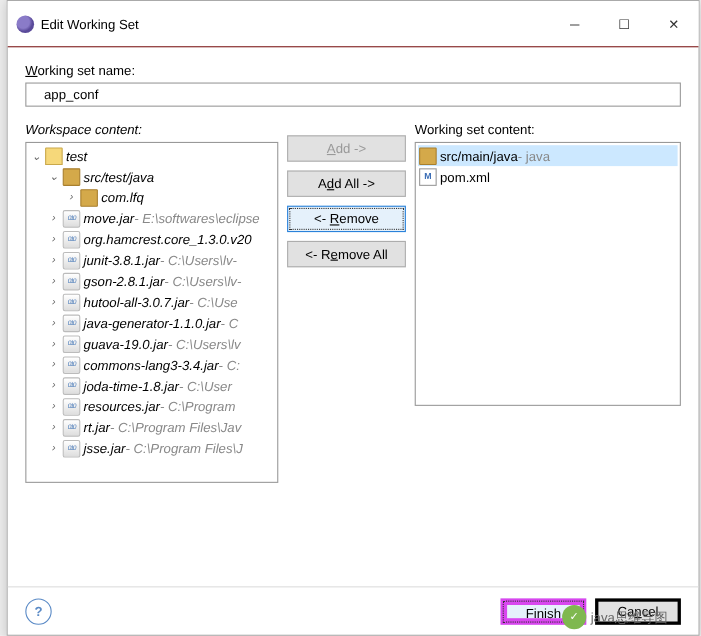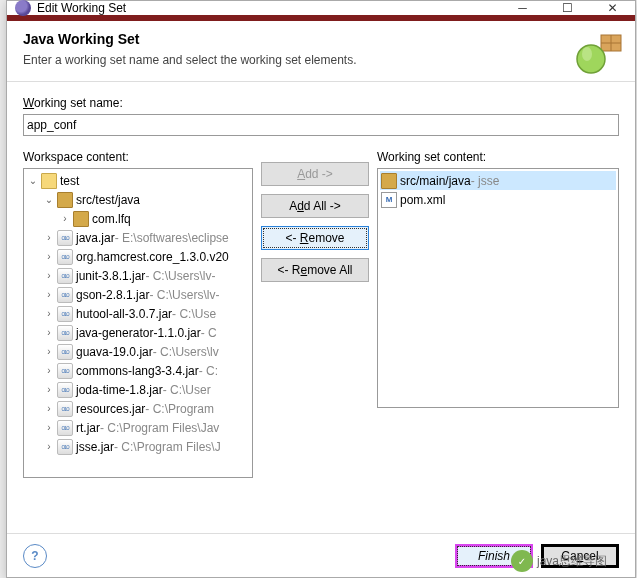--- a/index.html
+++ b/index.html
@@ -1,32 +1,32 @@
 <!DOCTYPE html>
 <html><head>
 <meta charset="utf-8">
 <style>
 * { box-sizing: border-box; font-family: "Segoe UI", Tahoma, sans-serif; font-size: 12px; }
 body { margin: 0; background: #ececec; width: 637px; height: 578px; overflow: hidden; }
 .dialog { position: absolute; left: 6px; top: 0; width: 630px; height: 578px; background: #fff; border: 1px solid #aaa; box-shadow: 0 2px 10px rgba(0,0,0,0.2); }
-.titlebar { height: 20px; background: #fff; display: flex; align-items: center; padding: 0 0 0 8px; border-bottom: 6px solid #7f1d1d; }
+.titlebar { height: 42px; background: #fff; display: flex; align-items: center; padding: 0 0 0 8px; border-bottom: 1px solid #7f1d1d; }
 .titlebar .ticon { width: 16px; height: 16px; background: radial-gradient(circle at 6px 6px,#8a7bc8 40%,#5a4a9a 60%); border-radius: 50%; margin-right: 6px; }
 .titlebar .title { flex: 1; }
 .winbtns { display: flex; }
 .winbtn { width: 45px; height: 29px; display: flex; align-items: center; justify-content: center; color: #333; }
 .header { padding: 10px 16px 14px; background: #fff; border-bottom: 1px solid #ddd; position: relative; }
 .header h1 { margin: 0 0 6px; font-size: 14px; font-weight: bold; }
 .header p { margin: 0; color: #444; }
 .header-icon { position: absolute; right: 10px; top: 8px; width: 64px; height: 48px; }
 .content { padding: 10px 16px; }
 .label { margin: 4px 0 4px; }
-.input { width: 100%; border: 1px solid #999; padding: 3px 3px; font-size: 12px; }
+.input { width: 100%; border: 1px solid #999; padding: 3px 16px; font-size: 12px; }
 .panels { display: flex; gap: 8px; margin-top: 10px; }
 .panel-col { display: flex; flex-direction: column; }
-.left { width: 230px; }
+.left { width: 230px; font-style: italic; }
 .mid { width: 108px; padding-top: 16px; align-items: center; }
 .right { flex: 1; }
 .listbox { border: 1px solid #999; height: 310px; overflow-y: scroll; overflow-x: scroll; background: #fff; padding: 2px; }
 .listbox-right { border: 1px solid #999; height: 240px; background: #fff; padding: 2px; overflow: auto; }
 .tree-row { display: flex; align-items: center; height: 19px; white-space: nowrap; padding-right: 8px; }
 .tree-row.sel { background: #cce8ff; }
 .twist { width: 14px; display: inline-flex; justify-content: center; color: #666; font-size: 10px; cursor: pointer; }
 .ind { display: inline-block; }
 .jicon { width: 16px; height: 16px; margin: 0 3px 0 1px; display: inline-flex; align-items: center; justify-content: center; font-size: 10px; }
 .jar-icon { background: linear-gradient(#fff,#ddd); border: 1px solid #bbb; border-radius: 2px; }
@@ -37,52 +37,39 @@
 .xml-icon { background: #fff; border: 1px solid #999; position: relative; }
 .xml-icon::after { content: "M"; font-size: 8px; color: #3a6db5; font-weight: bold; }
 .dim { color: #888; }
 .btn { width: 100%; height: 24px; margin-bottom: 8px; background: #e1e1e1; border: 1px solid #adadad; cursor: pointer; }
 .btn:disabled { color: #999; }
 .btn.focus { border: 1px solid #2a82da; background: #e5f1fb; outline: 1px dotted #333; outline-offset: -3px; }
 .footer { position: absolute; bottom: 0; left: 0; right: 0; height: 44px; border-top: 1px solid #ddd; display: flex; align-items: center; padding: 0 16px; }
 .help { width: 24px; height: 24px; border: 1.5px solid #5a8ac6; border-radius: 50%; display: flex; align-items: center; justify-content: center; color: #5a8ac6; font-weight: bold; cursor: pointer; }
 .footer .spacer { flex: 1; }
 .fbtn { width: 78px; height: 24px; margin-left: 8px; background: #e1e1e1; border: 3px solid #000000; cursor: pointer; }
-.fbtn.primary { border: 3px solid #d946ef; background: #e5f1fb; outline: 1px dotted #333; outline-offset: -3px; font-style: italic; }
+.fbtn.primary { border: 6px solid #d946ef; background: #e5f1fb; outline: 1px dotted #333; outline-offset: -3px; }
 .und { text-decoration: underline; }
 .watermark { position: absolute; right: 30px; bottom: 6px; display: flex; align-items: center; gap: 4px; font-size: 11px; color: #666; z-index: 10; }
 .wavatar { width: 22px; height: 22px; border-radius: 50%; background: #7fb84f; display: flex; align-items: center; justify-content: center; color: #fff; font-size: 10px; }
 </style>
 </head>
 <body>
 
 <div class="dialog">
   <div class="titlebar">
     <span class="ticon"></span>
     <span class="title">Edit Working Set</span>
     <div class="winbtns">
       <div class="winbtn">─</div>
       <div class="winbtn">☐</div>
       <div class="winbtn">✕</div>
     </div>
   </div>
 
-  <div class="header">
-    <h1>Java Working Set</h1>
-    <p>Enter a working set name and select the working set elements.</p>
-    <div class="header-icon">
-      <svg width="64" height="48" viewBox="0 0 64 48">
-        <rect x="40" y="6" width="20" height="16" fill="#d9a45b" stroke="#a87435"></rect>
-        <line x1="50" y1="6" x2="50" y2="22" stroke="#a87435"></line>
-        <line x1="40" y1="14" x2="60" y2="14" stroke="#a87435"></line>
-        <circle cx="30" cy="30" r="14" fill="#9fd65c" stroke="#6fa037" stroke-width="1.5"></circle>
-        <ellipse cx="26" cy="25" rx="5" ry="7" fill="#c4e896" opacity="0.7"></ellipse>
-      </svg>
-    </div>
-  </div>
 
   <div class="content">
     <div class="label"><span class="und">W</span><span>orking set name:</span></div>
     <input class="input" value="app_conf" style="">
 
     <div class="panels">
       <div class="panel-col left">
         <div class="label">Workspace content:</div>
         <div class="listbox" id="tree">
             <div class="tree-row">
@@ -100,21 +87,21 @@
             <div class="tree-row">
               <span class="ind" style="width: 32px;"></span>
               <span class="twist">›</span>
               <span class="jicon pkg-icon"></span>
               <span>com.lfq</span>
             </div>
             <div class="tree-row">
               <span class="ind" style="width: 16px;"></span>
               <span class="twist">›</span>
               <span class="jicon jar-icon"></span>
-              <span>java.jar</span>
+              <span>move.jar</span>
               <span class="dim"> - E:\softwares\eclipse</span>
             </div>
             <div class="tree-row">
               <span class="ind" style="width: 16px;"></span>
               <span class="twist">›</span>
               <span class="jicon jar-icon"></span>
               <span>org.hamcrest.core_1.3.0.v20</span>
             </div>
             <div class="tree-row">
               <span class="ind" style="width: 16px;"></span>
@@ -193,21 +180,21 @@
         <button class="btn">A<span class="und">d</span>d All -&gt;</button>
         <button class="btn focus">&lt;- <span class="und">R</span>emove</button>
         <button class="btn">&lt;- R<span class="und">e</span>move All</button>
       </div>
       <div class="panel-col right">
         <div class="label">Working set content:</div>
         <div class="listbox-right" id="sel">
             <div class="tree-row sel">
               <span class="jicon src-icon"></span>
               <span>src/main/java</span>
-              <span class="dim"> - jsse</span>
+              <span class="dim"> - java</span>
             </div>
             <div class="tree-row">
               <span class="jicon xml-icon"></span>
               <span>pom.xml</span>
             </div>
           </div>
       </div>
     </div>
   </div>
 

